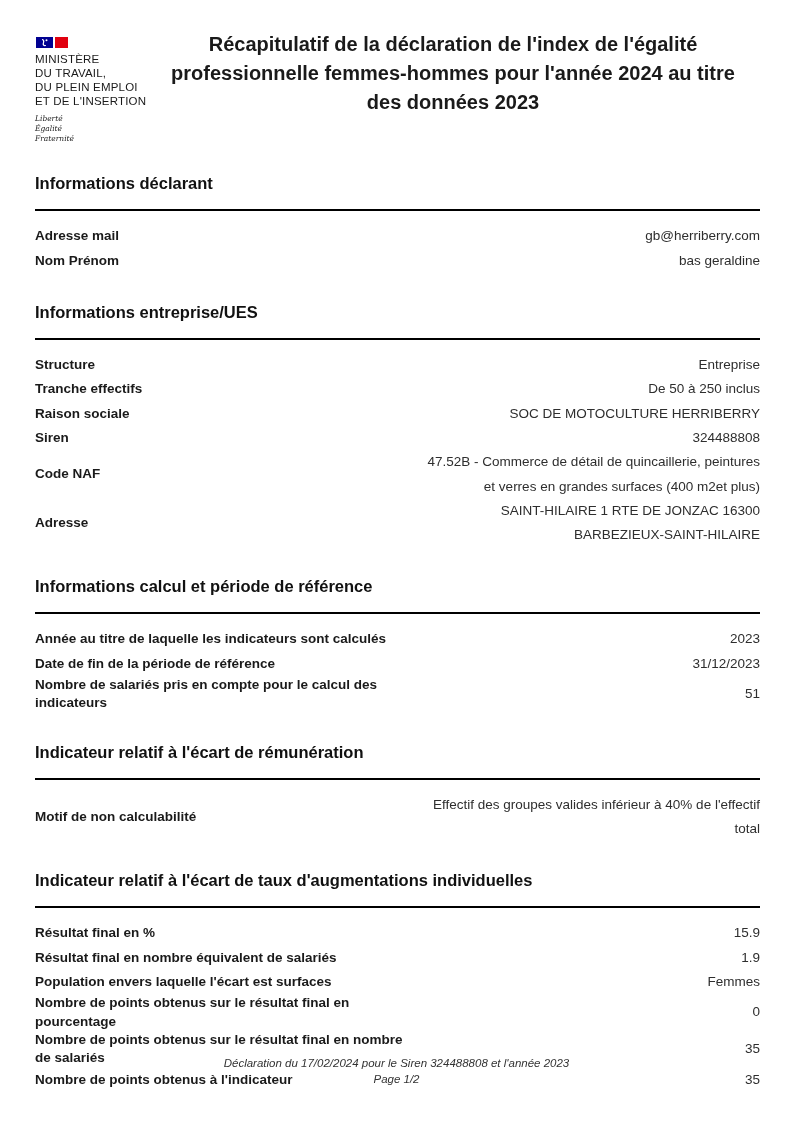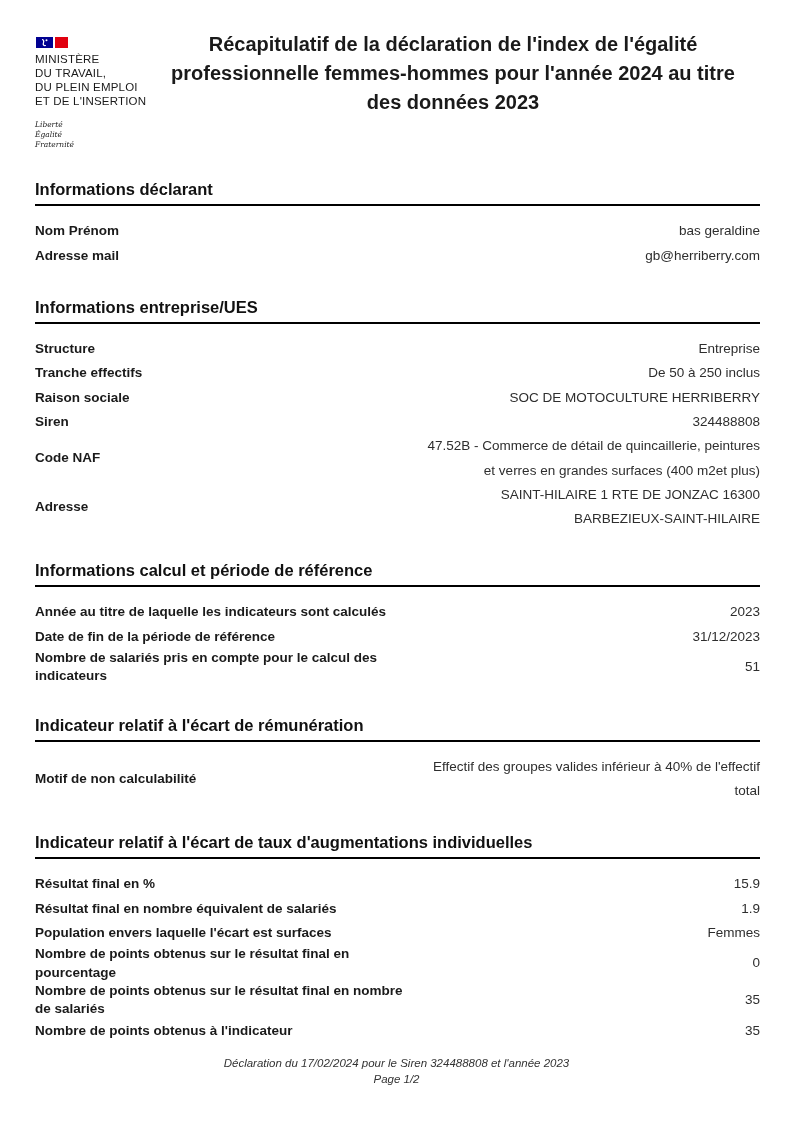--- a/index.html
+++ b/index.html
@@ -22,37 +22,37 @@
   .logo { width: 122px; flex: 0 0 122px; margin-top: 7px; }
   .flag { display: flex; gap: 2px; height: 11px; margin-bottom: 4px; margin-left: 1px; }
   .flag-blue { width: 17px; height: 11px; position: relative; display: inline-block; }
   .flag-blue svg { display: block; }
   .flag-red { width: 13px; height: 11px; display: inline-block; }
   .ministry {
     font-weight: normal; font-size: 11.5px; line-height: 1.22;
     letter-spacing: 0.2px; color: #1a1a1a; text-transform: uppercase;
   }
   .motto {
-    margin-top: 12px;
+    margin-top: 6px;
     font-family: "DejaVu Serif", serif;
     font-style: italic; font-size: 7.5px; line-height: 1.35; color: #222;
   }
   .title {
     flex: 1 1 auto;
     font-size: 20px; font-weight: bold; line-height: 1.45;
     color: #1a1a1a; max-width: 592px; margin-top: 0px; text-align: center;
   }
 
   
   .section { margin-top: 30px; }
   .section:first-of-type { margin-top: 16px; }
   .section-heading {
     font-size: 16.5px; font-weight: bold; color: #111;
     border-bottom: 2px solid #000;
-    padding-bottom: 5px; margin-bottom: 13px;
+    padding-bottom: 16px; margin-bottom: 13px;
   }
   .row {
     display: flex; justify-content: space-between; align-items: center;
     min-height: 24px;
   }
   .label {
     font-weight: bold; font-size: 13.5px; line-height: 1.36;
     color: #1a1a1a; max-width: 372px;
   }
   .value {
@@ -95,26 +95,26 @@
         <div>Égalité</div>
         <div>Fraternité</div>
       </div>
     </div>
     <h1 class="title">Récapitulatif de la déclaration de l'index de l'égalité professionnelle femmes-hommes pour l'année 2024 au titre des données 2023</h1>
   </div>
 
   <div class="section">
     <h2 class="section-heading">Informations déclarant</h2>
     <div class="row">
+      <div class="label">Adresse mail</div>
+      <div class="value">gb@herriberry.com</div>
+    </div>
+    <div class="row">
       <div class="label">Nom Prénom</div>
       <div class="value">bas geraldine</div>
-    </div>
-    <div class="row">
-      <div class="label">Adresse mail</div>
-      <div class="value">gb@herriberry.com</div>
     </div>
   </div>
 
   <div class="section">
     <h2 class="section-heading">Informations entreprise/UES</h2>
     <div class="row">
       <div class="label">Structure</div>
       <div class="value">Entreprise</div>
     </div>
     <div class="row">

